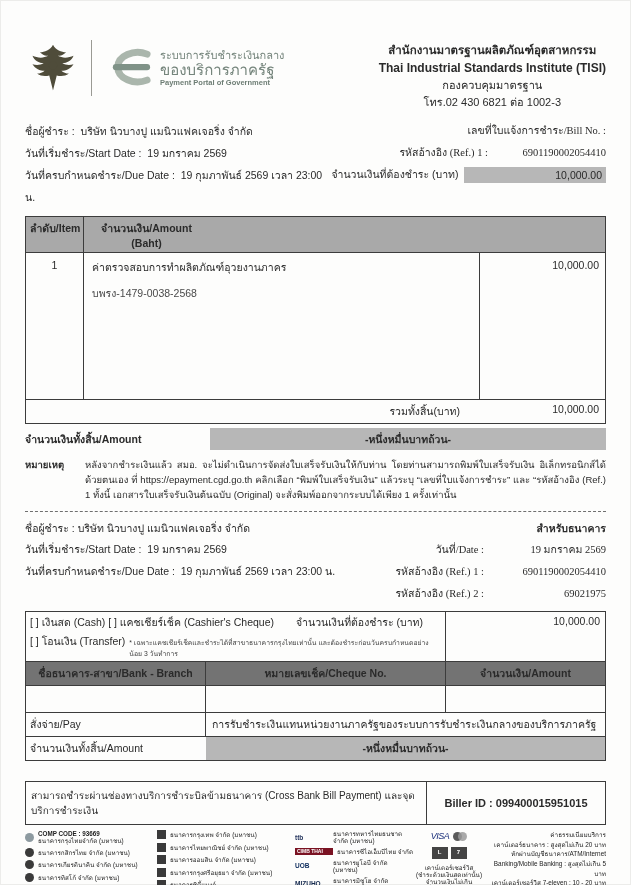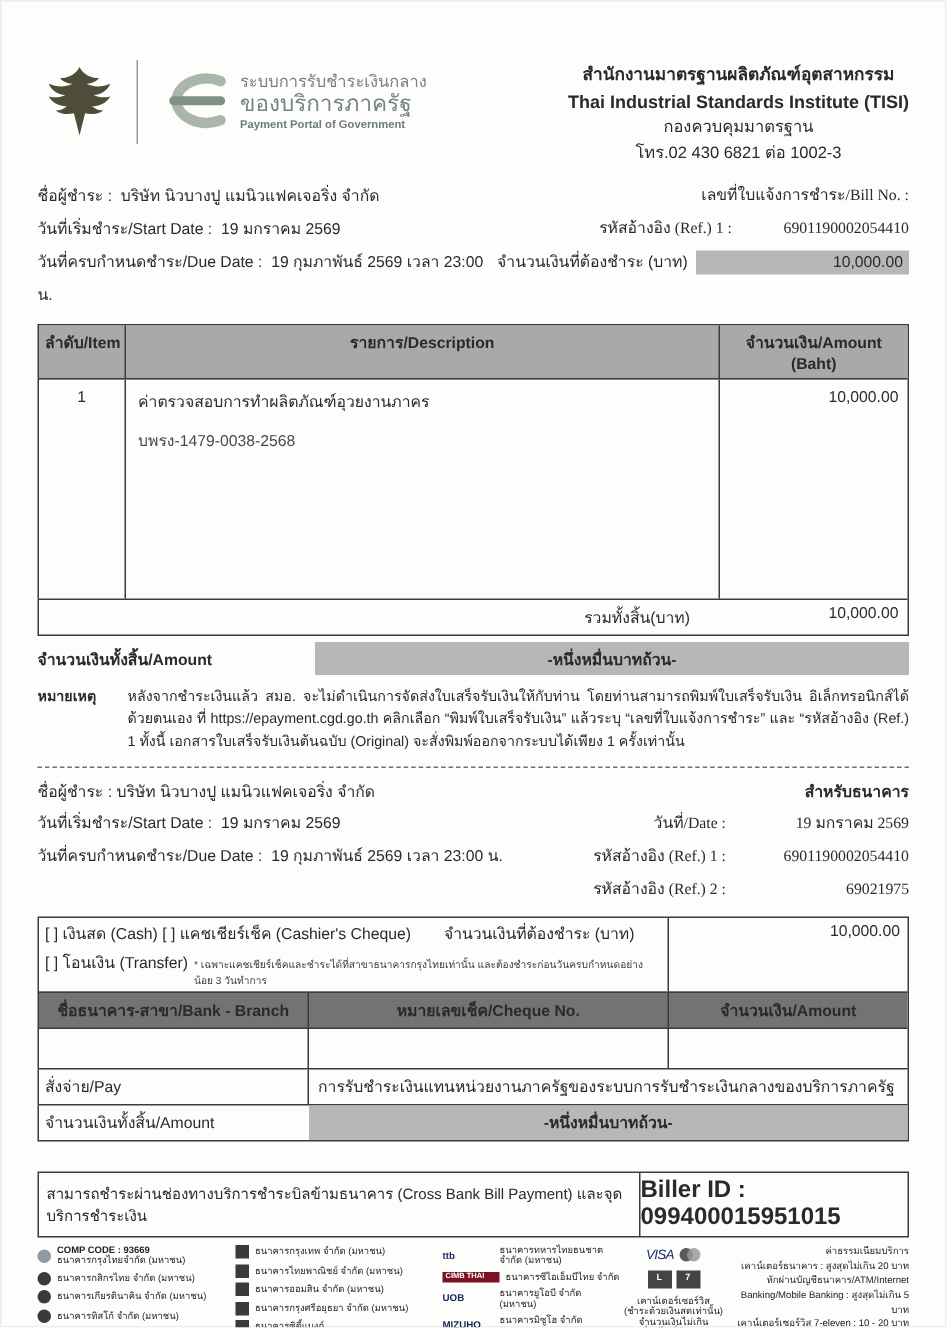--- a/index.html
+++ b/index.html
@@ -79,21 +79,21 @@
   .pm-empty .b{border-right:1.2px solid #3c3c3c;}
   .pm-pay{display:grid;grid-template-columns:180px 1fr;border-top:1.2px solid #3c3c3c;}
   .pm-pay .pl{padding:3px 4px;border-right:1.2px solid #3c3c3c;}
   .pm-pay .pv{padding:3px 6px;}
   .pm-total{display:grid;grid-template-columns:180px 1fr;border-top:1.2px solid #3c3c3c;}
   .pm-total .tl{padding:3px 4px;}
   .pm-total .tv{background:#b7b7b7;text-align:center;font-weight:bold;padding:3px 4px;}
   
   .crossbank{border:1.2px solid #3c3c3c;margin-top:20px;display:flex;font-size:10px;}
   .cb-text{flex:1;padding:6px 5px;}
-  .cb-biller{width:178px;border-left:1.2px solid #3c3c3c;display:flex;align-items:center;justify-content:center;font-size:16px;font-weight:bold;}
+  .cb-biller{width:178px;border-left:1.2px solid #3c3c3c;display:flex;align-items:center;justify-content:center;font-size:11px;font-weight:bold;}
   
   .banks{display:flex;margin-top:5px;font-size:6.3px;line-height:1.12;color:#222;}
   .bcol{display:flex;flex-direction:column;gap:3.5px;}
   .bcol1{width:132px;}
   .bcol2{width:138px;}
   .bcol3{width:118px;}
   .bcol4{width:72px;align-items:center;}
   .bfees{flex:1;text-align:right;font-size:6.4px;line-height:1.5;}
   .bitem{display:flex;align-items:center;gap:4px;}
   .bico{flex:0 0 auto;width:9px;height:9px;background:#3a3a3a;display:flex;align-items:center;justify-content:center;color:#fff;font-size:5px;font-weight:bold;}
@@ -168,21 +168,20 @@
         <div class="amt-row">
           <span class="lbl">จำนวนเงินที่ต้องชำระ (บาท)</span>
           <span class="amt-box">10,000.00</span>
         </div>
       </div>
     </div>
 
     <div class="items-table">
       <div class="it-head">
         <div class="c1">ลำดับ/Item</div>
-        <div class="c2">รายการ/Description</div>
         <div class="c3">จำนวนเงิน/Amount (Baht)</div>
       </div>
       <div class="it-body">
         <div class="c1">1</div>
         <div class="c2">
           <div>ค่าตรวจสอบการทำผลิตภัณฑ์อุวยงานภาคร</div>
           <div class="desc2">บพรง-1479-0038-2568</div>
         </div>
         <div class="c3">10,000.00</div>
       </div>

